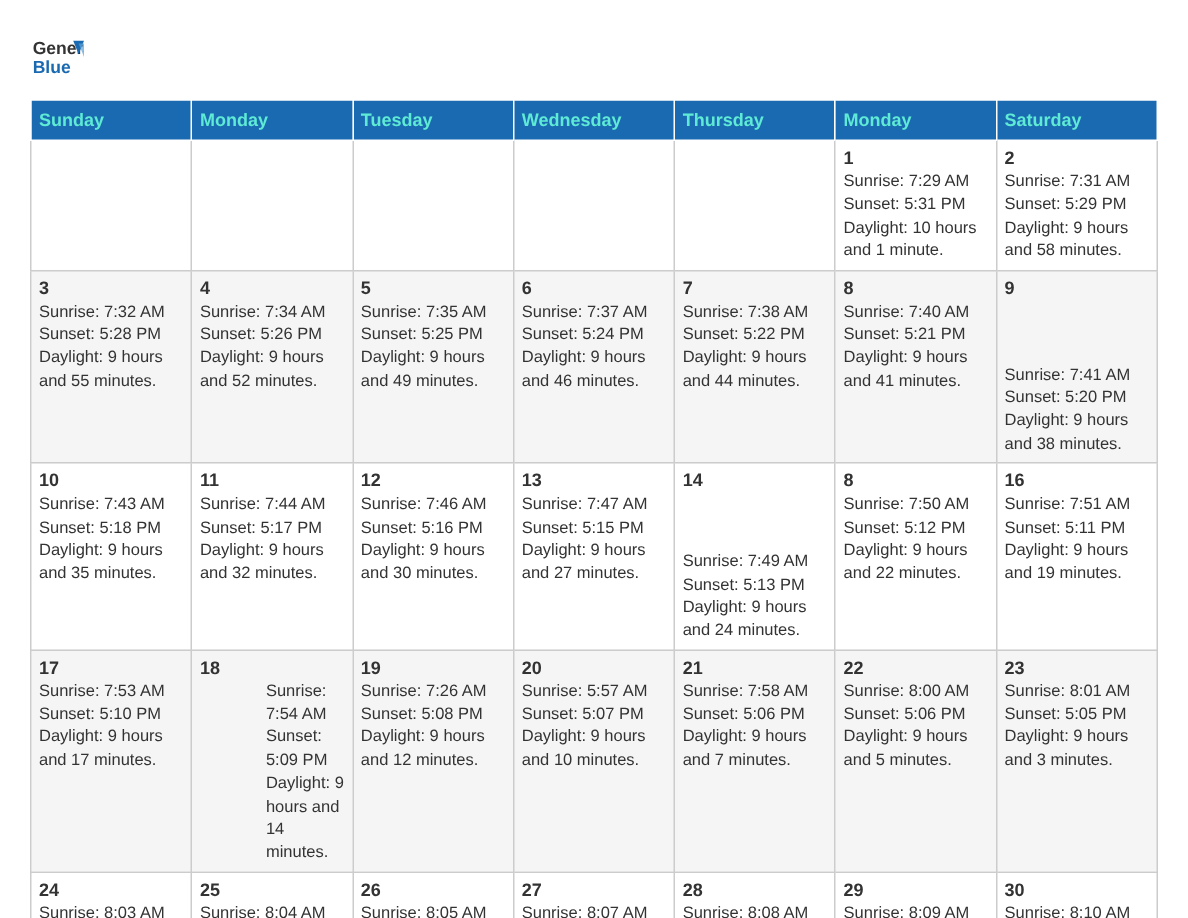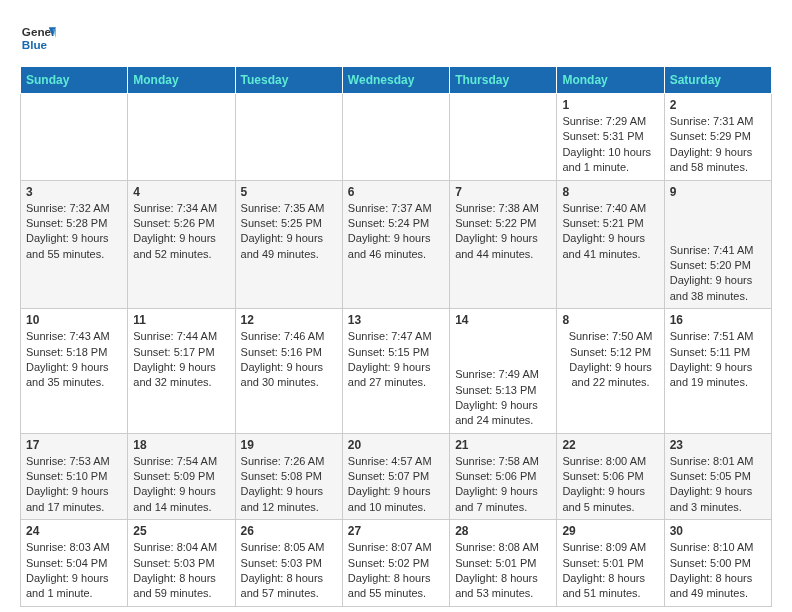--- a/index.html
+++ b/index.html
@@ -202,53 +202,53 @@
 Daylight: 9 hours and 27 minutes.</div>
         </td>
         <td>
           <span class="day-number">14</span>
           <div class="day-info" style="white-space: pre-line; margin-top: 40px;">Sunrise: 7:49 AM
 Sunset: 5:13 PM
 Daylight: 9 hours and 24 minutes.</div>
         </td>
         <td>
           <span class="day-number">8</span>
-          <div class="day-info" style="white-space: pre-line; text-align: center;">Sunrise: 7:50 AM
+          <div class="day-info" style="white-space: pre-line;">Sunrise: 7:50 AM
 Sunset: 5:12 PM
 Daylight: 9 hours and 22 minutes.</div>
         </td>
         <td>
           <span class="day-number">16</span>
           <div class="day-info" style="white-space: pre-line;">Sunrise: 7:51 AM
 Sunset: 5:11 PM
 Daylight: 9 hours and 19 minutes.</div>
         </td>
       </tr>
       <tr>
         <td>
           <span class="day-number">17</span>
           <div class="day-info" style="white-space: pre-line;">Sunrise: 7:53 AM
 Sunset: 5:10 PM
 Daylight: 9 hours and 17 minutes.</div>
         </td>
         <td>
           <span class="day-number">18</span>
-          <div class="day-info" style="white-space: pre-line;">Sunrise: 7:54 AM
+          <div class="day-info" style="white-space: pre-line; margin-left: 44px;">Sunrise: 7:54 AM
 Sunset: 5:09 PM
 Daylight: 9 hours and 14 minutes.</div>
         </td>
         <td>
           <span class="day-number">19</span>
           <div class="day-info" style="white-space: pre-line;">Sunrise: 7:26 AM
 Sunset: 5:08 PM
 Daylight: 9 hours and 12 minutes.</div>
         </td>
         <td>
           <span class="day-number">20</span>
-          <div class="day-info" style="white-space: pre-line;">Sunrise: 4:57 AM
+          <div class="day-info" style="white-space: pre-line;">Sunrise: 5:57 AM
 Sunset: 5:07 PM
 Daylight: 9 hours and 10 minutes.</div>
         </td>
         <td>
           <span class="day-number">21</span>
           <div class="day-info" style="white-space: pre-line;">Sunrise: 7:58 AM
 Sunset: 5:06 PM
 Daylight: 9 hours and 7 minutes.</div>
         </td>
         <td>

